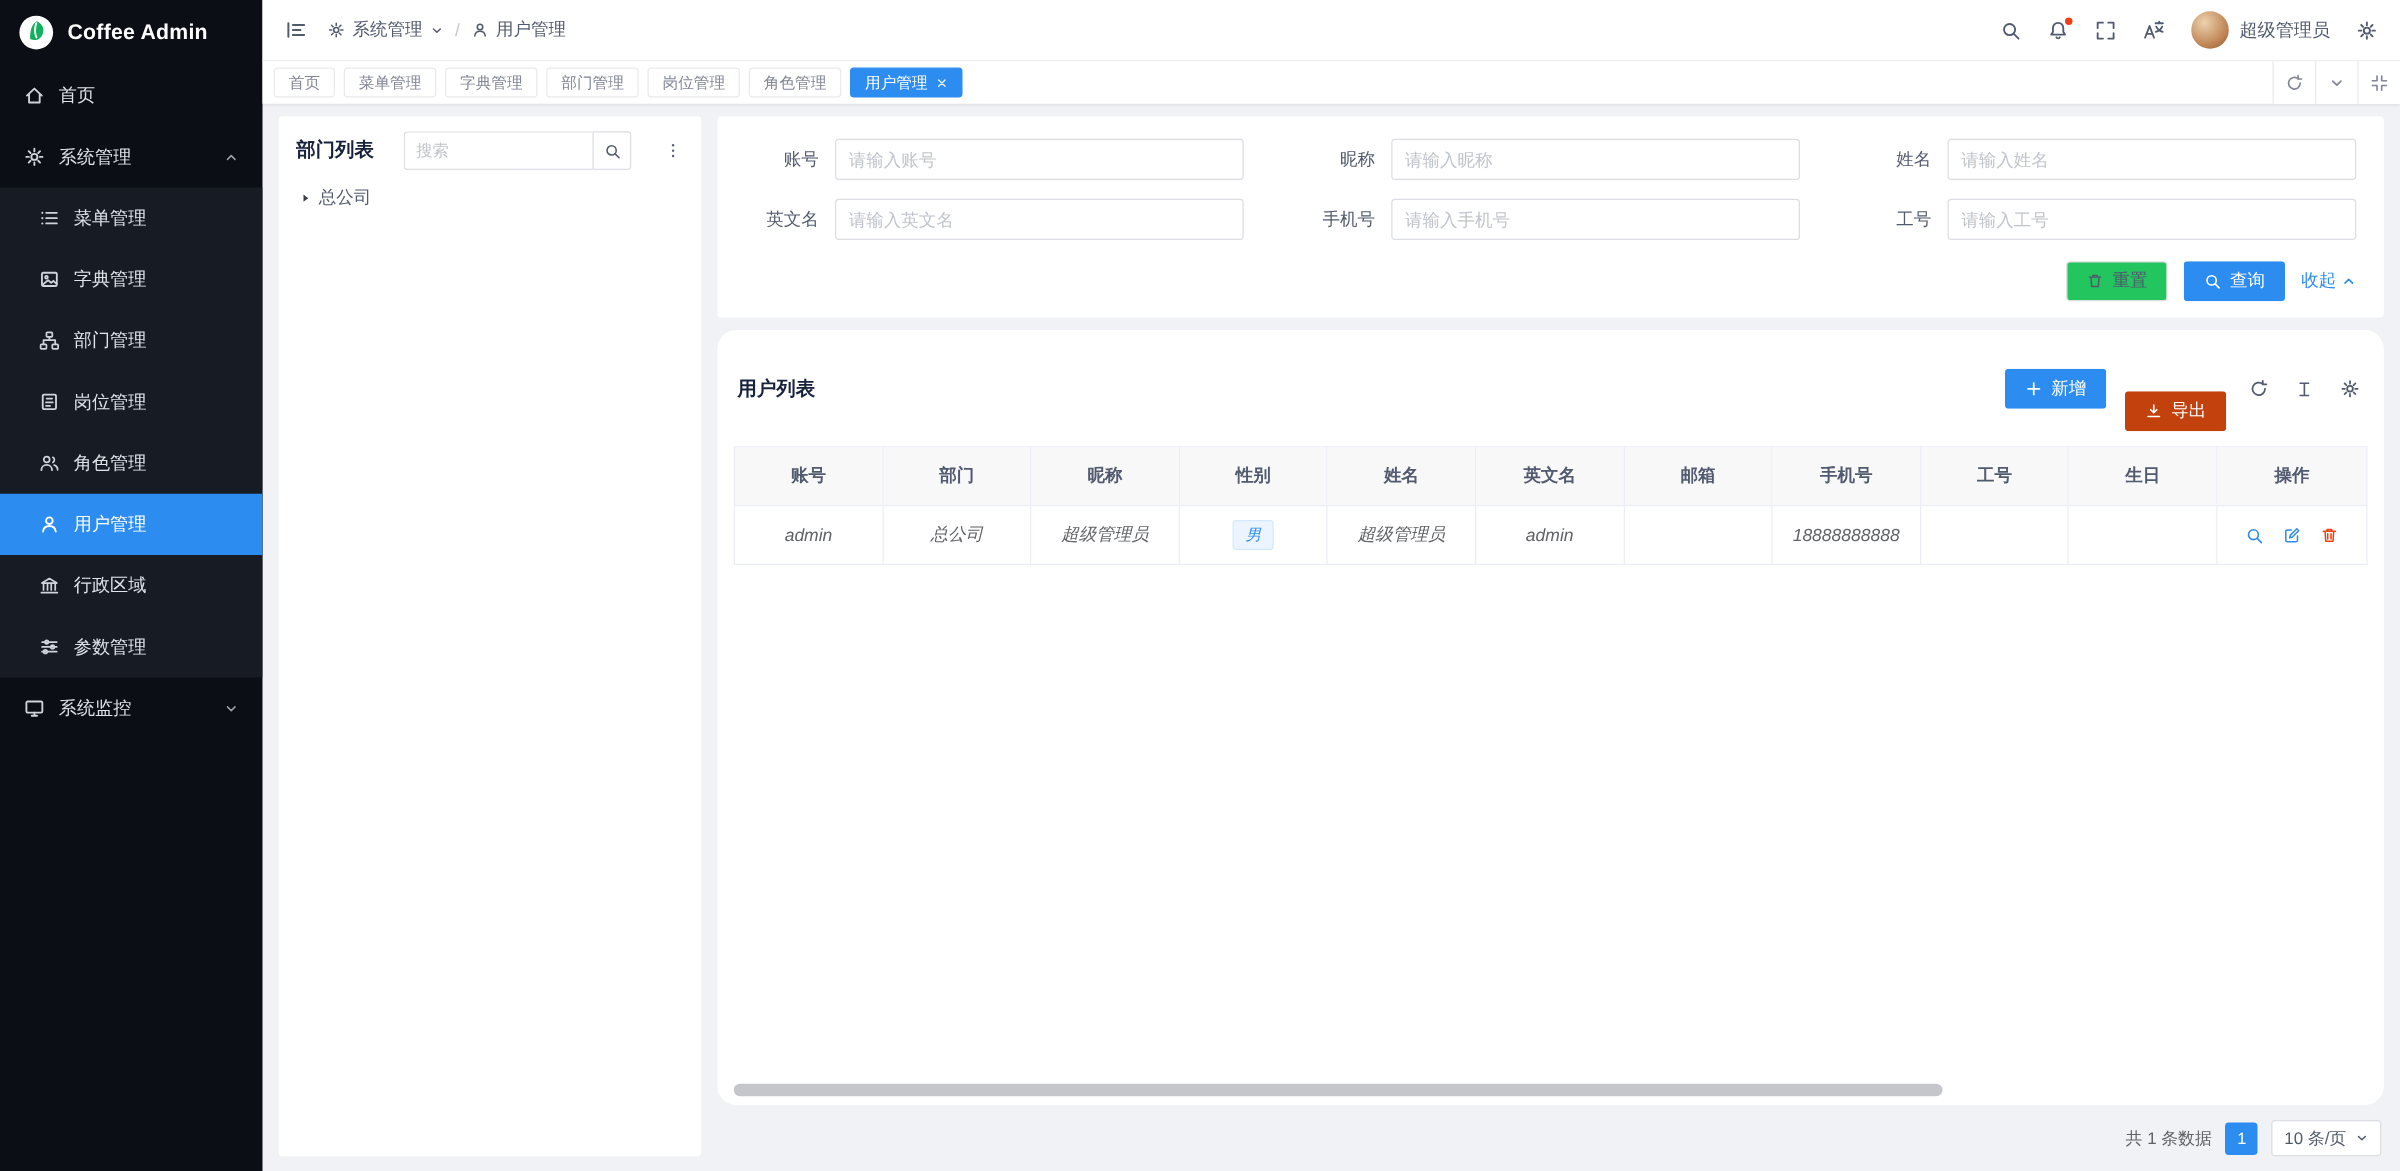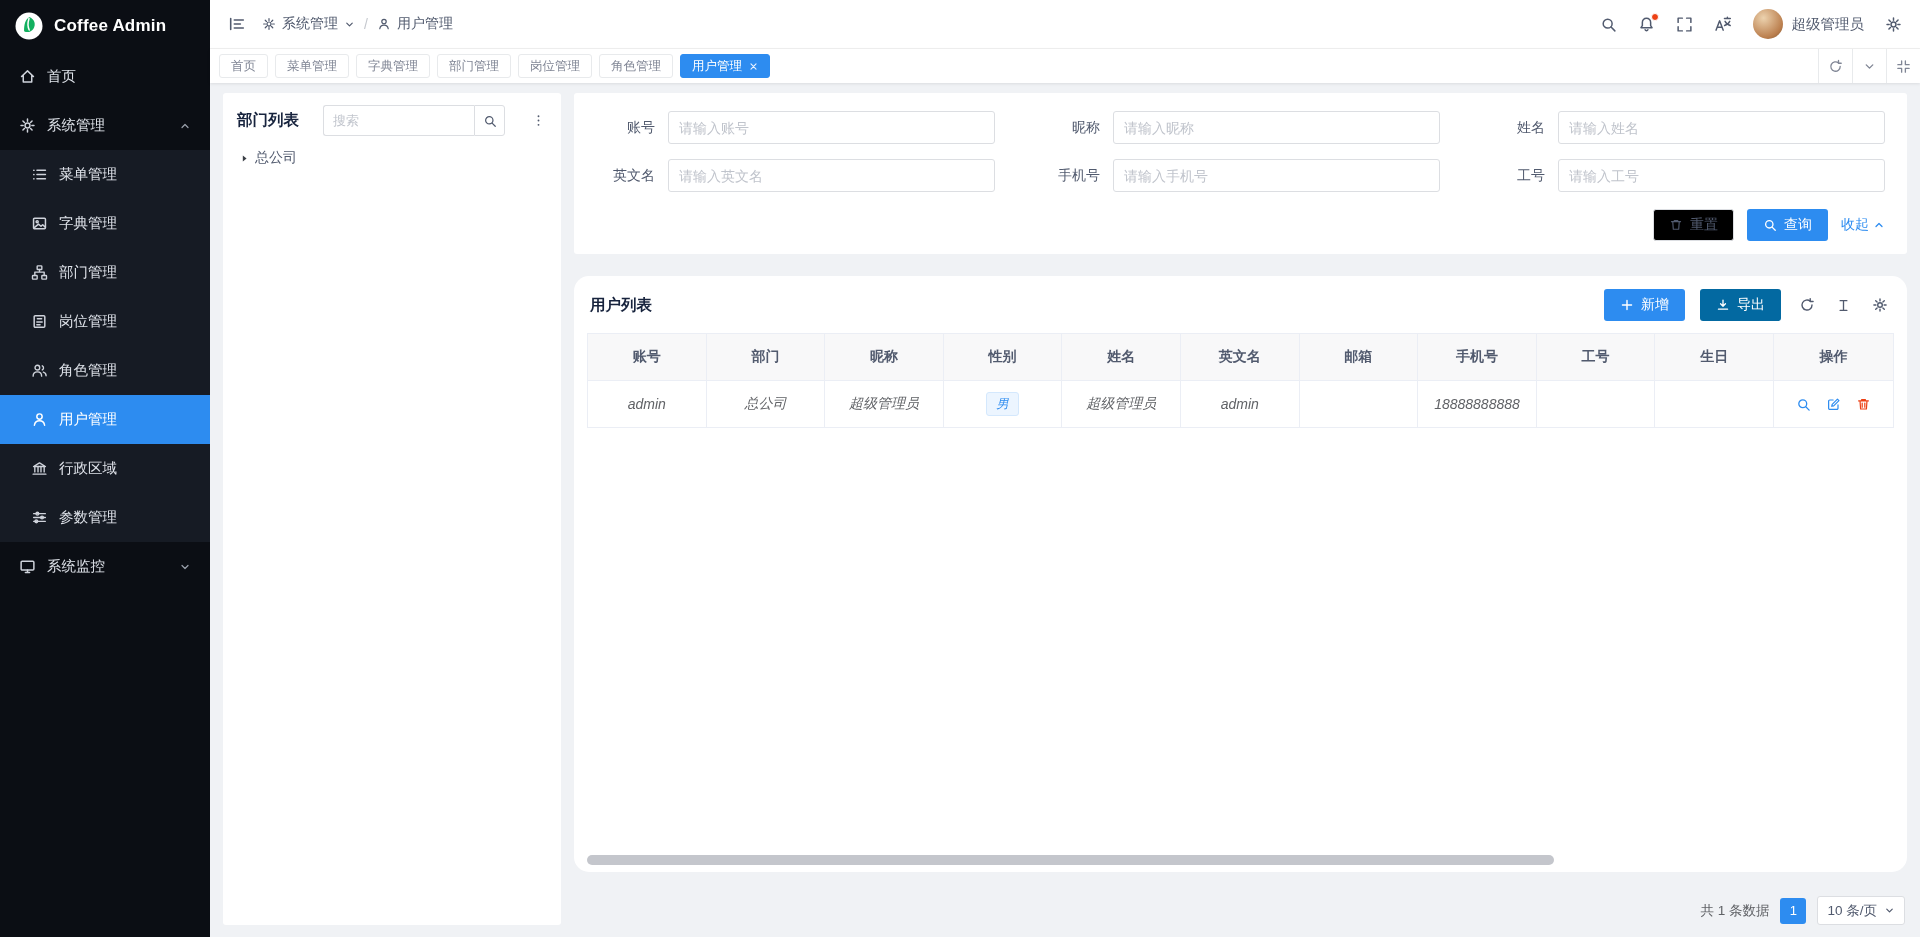--- a/index.html
+++ b/index.html
@@ -54,33 +54,33 @@
   .dept-head { display:flex; align-items:center; gap:24px; }
   .dept-title { font-size:15.5px; font-weight:bold; color:#17233d; white-space:nowrap; }
   .dept-search { flex:1; display:flex; min-width:0; }
   .dept-search input { flex:1; min-width:0; height:31px; border:1px solid #dcdee2; border-right:none; border-radius:3px 0 0 3px; padding:0 9px; font-size:13px; color:#515a6e; outline:none; background:#fff; }
   .dept-search input::placeholder { color:#c0c4cc; }
   .sbtn { width:31px; height:31px; border:1px solid #dcdee2; border-radius:0 3px 3px 0; display:flex; align-items:center; justify-content:center; background:#fff; color:#515a6e; cursor:pointer; }
   .dots { width:18px; color:#515a6e; cursor:pointer; display:flex; align-items:center; justify-content:center; }
   .tree-node { display:flex; align-items:center; gap:5px; padding:3px 2px; font-size:14px; color:#515a6e; cursor:pointer; }
   .caret { color:#3b3f46; display:flex; }
 
-  .right-col { flex:1; min-width:0; display:flex; flex-direction:column; gap:22px; }
+  .right-col { flex:1; min-width:0; display:flex; flex-direction:column; gap:10px; }
 
   .filter-card { background:#fff; border-radius:3px; padding:18px 22px 13px; flex-shrink:0; }
   .fgrid { display:grid; grid-template-columns:repeat(3,1fr); column-gap:46px; row-gap:15px; }
   .field { display:flex; align-items:center; min-width:0; }
   .field label { width:72px; text-align:right; padding-right:13px; color:#515a6e; font-size:14px; flex-shrink:0; white-space:nowrap; }
   .field input { flex:1; min-width:0; height:33px; border:1px solid #dcdee2; border-radius:3px; padding:0 10px; font-size:14px; color:#515a6e; outline:none; }
   .field input::placeholder { color:#c0c4cc; }
   .factions { display:flex; justify-content:flex-end; align-items:center; gap:13px; margin-top:17px; }
   .btn { height:32px; display:inline-flex; align-items:center; gap:7px; padding:0 15px; border-radius:3px; font-size:14px; cursor:pointer; border:1px solid transparent; white-space:nowrap; }
-  .btn.plain { background:#000000; border-color:#dcdee2; color:#515a6e; }
+  .btn.plain { background:#22c55e; border-color:#dcdee2; color:#515a6e; }
   .btn.primary { background:#2d8cf0; color:#fff; }
-  .btn.warn { background:#0369a1; color:#fff; }
+  .btn.warn { background:#c2410c; color:#fff;margin-top:36px; }
   .linkbtn { color:#2d8cf0; display:inline-flex; align-items:center; gap:4px; font-size:14px; cursor:pointer; white-space:nowrap; }
 
   .table-card { background:#fff; border-radius:15px; flex:1; min-height:0; display:flex; flex-direction:column; padding:0 13px; }
   .card-head { display:flex; align-items:center; padding:13px 3px 12px; flex-shrink:0; }
   .card-title { font-size:15.5px; font-weight:bold; color:#17233d; }
   .card-tools { margin-left:auto; display:flex; align-items:center; gap:15px; }
   .icon-btn { color:#515a6e; cursor:pointer; display:flex; padding:0 3px; }
 
   .grid-wrap { flex:1; min-height:0; }
   table.grid { width:100%; border-collapse:collapse; table-layout:fixed; }

